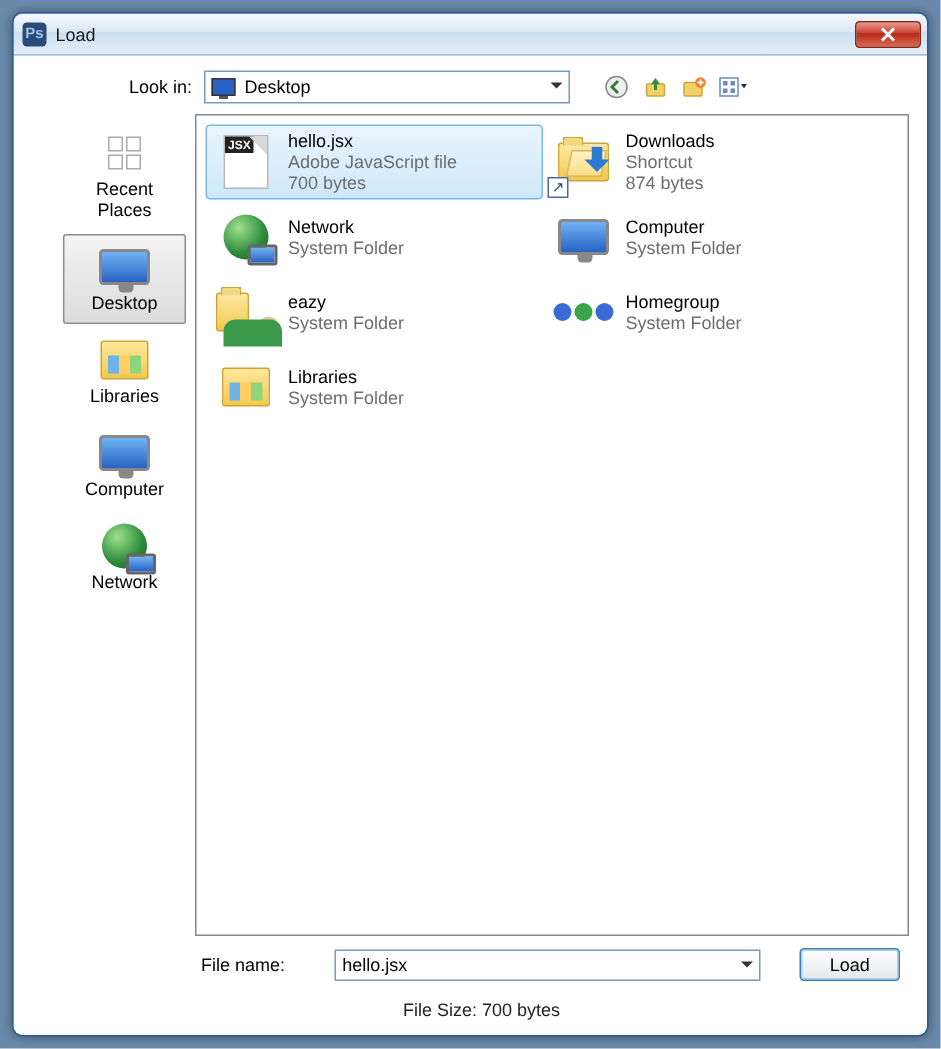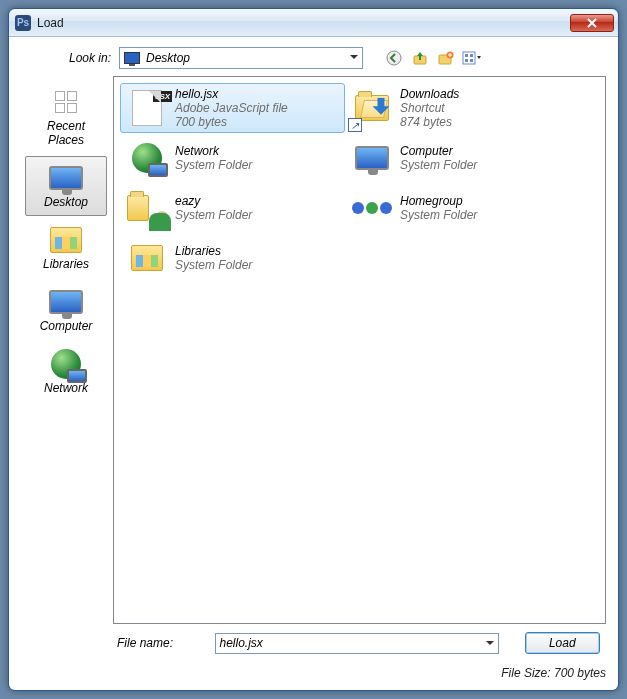--- a/index.html
+++ b/index.html
@@ -46,24 +46,23 @@
     width: 44px; height: 18px;
     background: linear-gradient(#e79a8f,#c9402e 45%,#b52a18 46%,#d86a56);
     border:1px solid #8a2414;
     border-radius: 3px;
     display:flex;align-items:center;justify-content:center;
     color:#fff;font-weight:bold;
   }
   .body {
     flex:1;
     background:#fff;
-    padding: 10px 12px 8px 10px;
+    padding: 10px 12px 8px 27px;
     display:flex;
     flex-direction:column;
-    font-style:italic;
   }
   .lookrow {
     display:flex;
     align-items:center;
     gap:8px;
     margin-bottom:6px;
     padding-left: 38px;
   }
   .lookrow label { width: 54px; text-align:right; }
   .lookdrop {
@@ -140,27 +139,27 @@
   }
   .combo .arrow{position:absolute;right:4px;top:7px;border:4px solid transparent;border-top-color:#333;}
   .btn{
     width:76px;height:22px;
     border:1px solid #7a8a9a;border-radius:3px;
     background:linear-gradient(#fdfdfd,#e4e9ee);
     display:flex;align-items:center;justify-content:center;
     margin-left:auto;
   }
   .btn.def{border:1px solid #3c7fb1;box-shadow:inset 0 0 0 1px #a2d0f4;}
-  .status{text-align:right;padding:4px 0 2px 0;color:#222;}
+  .status{text-align:center;padding:4px 0 2px 0;color:#222;}
   
   .ico-folder{width:34px;height:26px;background:linear-gradient(#fde9a4,#f3c84e);border:1px solid #caa63a;border-radius:2px;position:relative;}
   .ico-folder::before{content:"";position:absolute;top:-5px;left:2px;width:12px;height:5px;background:#f3d884;border:1px solid #caa63a;border-bottom:none;border-radius:2px 2px 0 0;}
   .ico-folder.open::after{content:"";position:absolute;inset:4px 2px 2px 6px;background:linear-gradient(#fff3c7,#f8dd87);border:1px solid #d7b85e;transform:skewX(-12deg);}
   .ico-doc{width:30px;height:36px;background:#fff;border:1px solid #b6b6b6;position:relative;}
-  .ico-doc .tag{position:absolute;top:0;left:0;background:#222;color:#fff;font-size:8px;font-weight:bold;padding:1px 2px;margin-left:20px;}
+  .ico-doc .tag{position:absolute;top:0;left:0;background:#222;color:#fff;font-size:8px;font-weight:bold;padding:1px 2px;}
   .ico-doc::after{content:"";position:absolute;top:0;right:0;border:6px solid transparent;border-top-color:#d8d8d8;border-right-color:#d8d8d8;}
   .ico-mon{width:34px;height:24px;border:2px solid #888;border-radius:3px;background:linear-gradient(#6fb4f4,#2a62c4);position:relative;}
   .ico-mon::after{content:"";position:absolute;bottom:-7px;left:11px;width:10px;height:5px;background:#888;border-radius:0 0 3px 3px;}
   .ico-globe{width:30px;height:30px;border-radius:50%;background:radial-gradient(circle at 35% 30%,#9fe08c,#2a8a3a 60%,#1a5a24);position:relative;}
   .ico-globe .monov{position:absolute;right:-6px;bottom:-4px;width:20px;height:14px;border:2px solid #666;background:linear-gradient(#6fb4f4,#2a62c4);border-radius:2px;}
   .ico-down{width:30px;height:30px;position:relative;}
   .ico-down::before{content:"";position:absolute;left:10px;top:2px;width:10px;height:14px;background:#2a7ad4;}
   .ico-down::after{content:"";position:absolute;left:3px;top:14px;border:12px solid transparent;border-top-color:#2a7ad4;}
   .shortcut{position:absolute;left:-4px;bottom:-4px;width:14px;height:14px;background:#fff;border:1px solid #4a6aa4;display:flex;align-items:center;justify-content:center;font-size:10px;color:#2a4a8a;}
   .ico-home{display:flex;gap:2px;}

